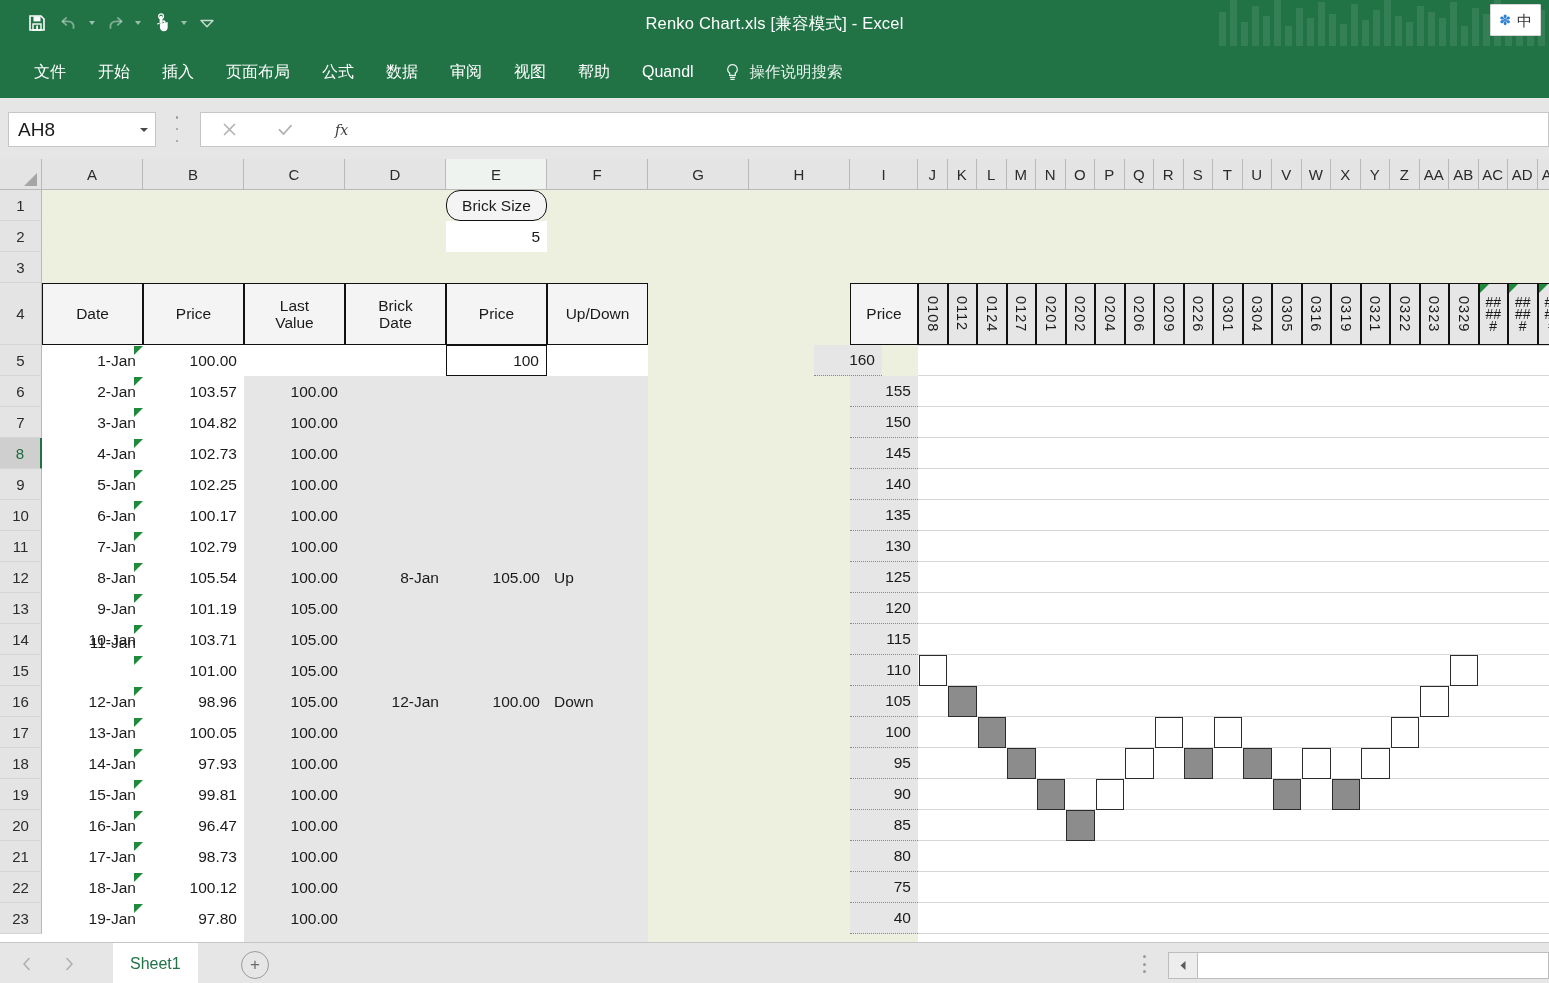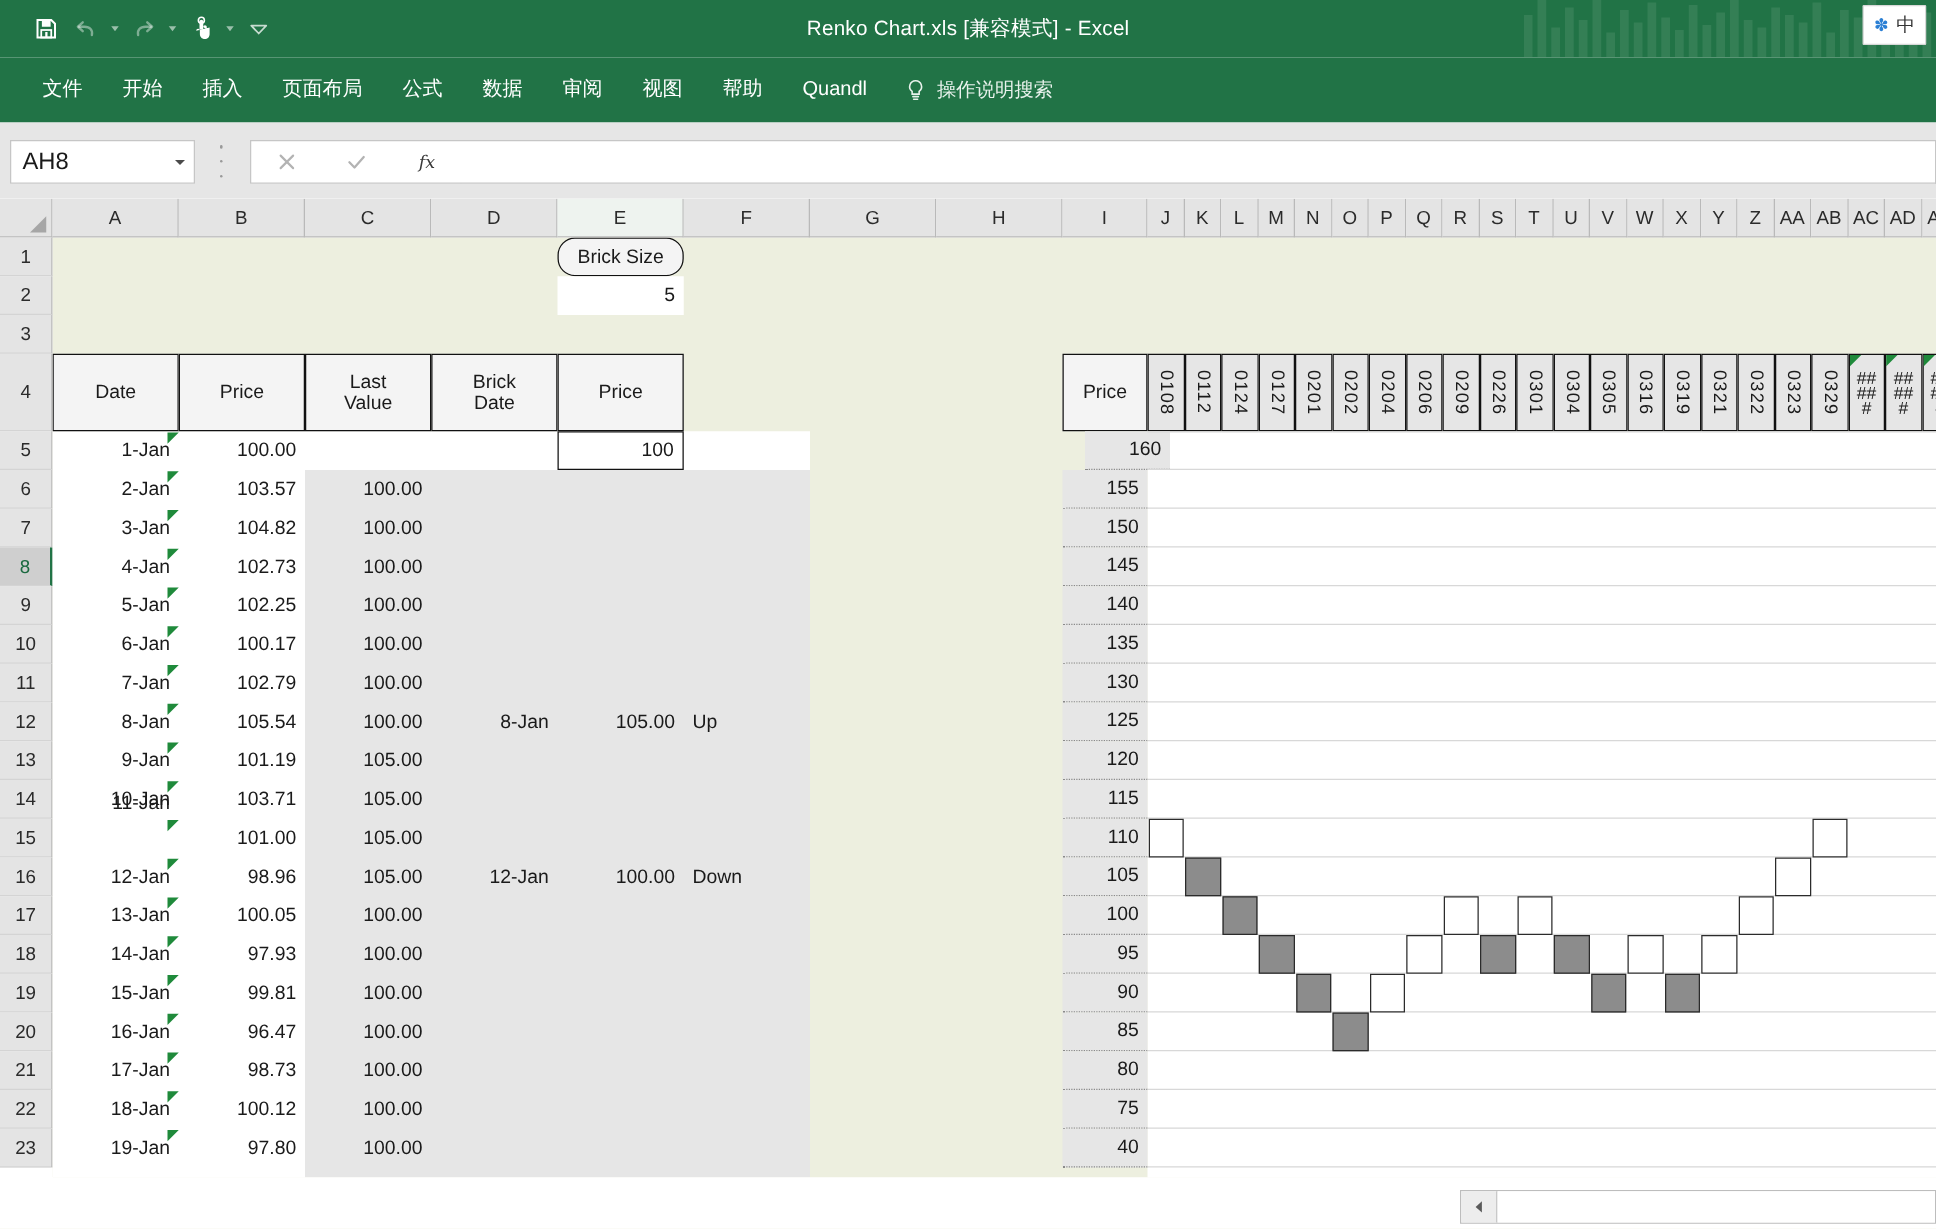--- a/index.html
+++ b/index.html
@@ -332,20 +332,23 @@
         <div class="cell hdr-cell" style="left: 202px; top: 93px; width: 101px; height: 62px; display: flex; align-items: center; justify-content: center;">
           <span style="text-align: center; line-height: 1.1; white-space: pre-line;">Last
 Value</span>
         </div>
         <div class="cell hdr-cell" style="left: 303px; top: 93px; width: 101px; height: 62px; display: flex; align-items: center; justify-content: center;">
           <span style="text-align: center; line-height: 1.1; white-space: pre-line;">Brick
 Date</span>
         </div>
         <div class="cell hdr-cell" style="left: 404px; top: 93px; width: 101px; height: 62px; display: flex; align-items: center; justify-content: center;">
           <span style="text-align: center; line-height: 1.1; white-space: pre-line;">Price</span>
+        </div>
+        <div class="cell hdr-cell" style="left: 505px; top: 93px; width: 101px; height: 62px; display: flex; align-items: center; justify-content: center;">
+          <span style="text-align: center; line-height: 1.1; white-space: pre-line;">Up/Down</span>
         </div>
         <div class="cell r" style="left: 0px; top: 155px; width: 101px; height: 31px;">1-Jan</div>
         <div class="cell r" style="left: 101px; top: 155px; width: 101px; height: 31px;">100.00</div>
         <div class="cell r" style="left: 202px; top: 155px; width: 101px; height: 31px;"></div>
         <div class="cell r" style="left: 303px; top: 155px; width: 101px; height: 31px;"></div>
         <div class="cell r bg-white" style="left: 404px; top: 155px; width: 101px; height: 31px; border: 1px solid rgb(17, 17, 17);">100</div>
         <div class="cell l" style="left: 505px; top: 155px; width: 101px; height: 31px;"></div>
         <div class="errtri" style="left: 92px; top: 156px;"></div>
         <div class="cell r" style="left: 0px; top: 186px; width: 101px; height: 31px;">2-Jan</div>
         <div class="cell r" style="left: 101px; top: 186px; width: 101px; height: 31px;">103.57</div>
@@ -536,21 +539,21 @@
         </div>
         <div class="errtri" style="left: 1437.5px; top: 94px;"></div>
         <div class="vhdr hash" style="left: 1466px; top: 93px; width: 29.5px; height: 62px;">
           <span>#####</span>
         </div>
         <div class="errtri" style="left: 1467px; top: 94px;"></div>
         <div class="vhdr hash" style="left: 1495.5px; top: 93px; width: 29.5px; height: 62px;">
           <span>#####</span>
         </div>
         <div class="errtri" style="left: 1496.5px; top: 94px;"></div>
-        <div class="cell r bg-grey" style="left: 826px; top: 155px; width: 68px; height: 31px; background: rgb(230, 230, 230); border-bottom: 1px dotted rgb(138, 138, 138);">160</div>
+        <div class="cell r bg-grey" style="left: 772px; top: 155px; width: 68px; height: 31px; background: rgb(230, 230, 230); border-bottom: 1px dotted rgb(138, 138, 138);">160</div>
         <div class="gridline-h" style="left: 876px; top: 185px; width: 631px;"></div>
         <div class="cell r bg-grey" style="left: 808px; top: 186px; width: 68px; height: 31px; background: rgb(230, 230, 230); border-bottom: 1px dotted rgb(138, 138, 138);">155</div>
         <div class="gridline-h" style="left: 876px; top: 216px; width: 631px;"></div>
         <div class="cell r bg-grey" style="left: 808px; top: 217px; width: 68px; height: 31px; background: rgb(230, 230, 230); border-bottom: 1px dotted rgb(138, 138, 138);">150</div>
         <div class="gridline-h" style="left: 876px; top: 247px; width: 631px;"></div>
         <div class="cell r bg-grey" style="left: 808px; top: 248px; width: 68px; height: 31px; background: rgb(230, 230, 230); border-bottom: 1px dotted rgb(138, 138, 138);">145</div>
         <div class="gridline-h" style="left: 876px; top: 278px; width: 631px;"></div>
         <div class="cell r bg-grey" style="left: 808px; top: 279px; width: 68px; height: 31px; background: rgb(230, 230, 230); border-bottom: 1px dotted rgb(138, 138, 138);">140</div>
         <div class="gridline-h" style="left: 876px; top: 309px; width: 631px;"></div>
         <div class="cell r bg-grey" style="left: 808px; top: 310px; width: 68px; height: 31px; background: rgb(230, 230, 230); border-bottom: 1px dotted rgb(138, 138, 138);">135</div>
@@ -597,20 +600,45 @@
         <div class="brick down" title="" style="left: 1230.5px; top: 589px; width: 28.5px; height: 31px;"></div>
         <div class="brick up" title="" style="left: 1260px; top: 558px; width: 28.5px; height: 31px;"></div>
         <div class="brick down" title="" style="left: 1289.5px; top: 589px; width: 28.5px; height: 31px;"></div>
         <div class="brick up" title="" style="left: 1319px; top: 558px; width: 28.5px; height: 31px;"></div>
         <div class="brick up" title="" style="left: 1348.5px; top: 527px; width: 28.5px; height: 31px;"></div>
         <div class="brick up" title="" style="left: 1378px; top: 496px; width: 28.5px; height: 31px;"></div>
         <div class="brick up" title="" style="left: 1407.5px; top: 465px; width: 28.5px; height: 31px;"></div>
       </div>
   </div>
 
+  <div class="tabbar">
+    <div class="navarrows">
+      <div class="nav">
+        <svg width="14" height="16" viewBox="0 0 14 16">
+            <path d="M9 2.5L4 8l5 5.5" fill="none" stroke="#b0b0b0" stroke-width="1.6" stroke-linecap="round" stroke-linejoin="round"></path>
+          </svg>
+      </div>
+      <div class="nav">
+        <svg width="14" height="16" viewBox="0 0 14 16">
+            <path d="M5 2.5L10 8l-5 5.5" fill="none" stroke="#b0b0b0" stroke-width="1.6" stroke-linecap="round" stroke-linejoin="round"></path>
+          </svg>
+      </div>
+    </div>
+    <div class="sheettab">
+      <span>Sheet1</span>
+    </div>
+    <div class="addsheet">
+      <span>+</span>
+    </div>
+    <div class="sbgrip">
+        <b></b>
+        <b></b>
+        <b></b>
+      </div>
+  </div>
 
   <div class="hscroll">
     <div class="hs-left">
       <svg width="11" height="11" viewBox="0 0 11 11">
           <path d="M7.5 1L2.5 5.5l5 4.5z" fill="#5a5a5a"></path>
         </svg>
     </div>
     <div class="hs-track"></div>
   </div>
 

